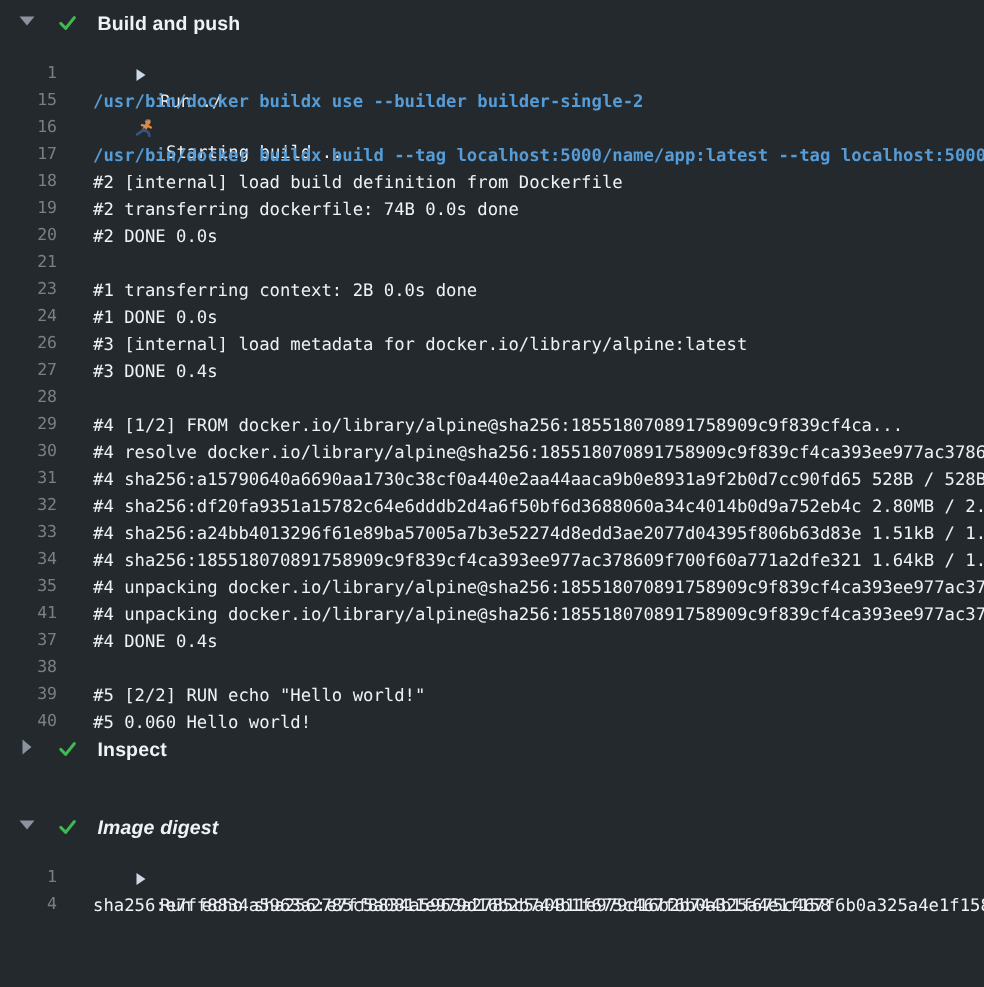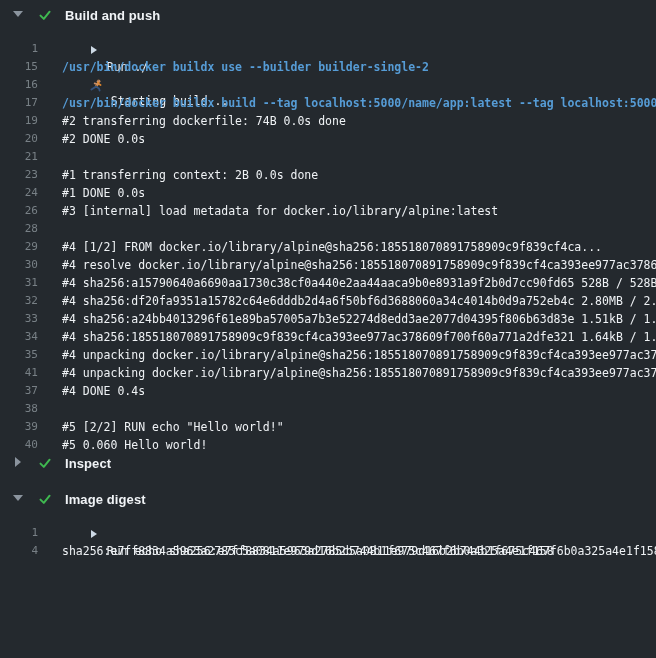--- a/index.html
+++ b/index.html
@@ -21,21 +21,21 @@
   }
   .log-viewer{width:656px;height:658px;padding-top:8px;overflow:hidden;}
 
   .section-header{
     display:flex;align-items:flex-start;
     height:20px;
     padding-left:12px;
     cursor:pointer;
   }
   .log-section + .log-section .section-header{margin-top:2px;}
-  .log-section:last-child .section-header{margin-top:16px;}
+  .log-section:last-child .section-header{margin-top:32px;font-style:italic;}
 
   .chev{width:11px;height:11px;flex:none;display:inline-flex;align-items:center;justify-content:center;}
   .chev.down::before{
     content:"";display:block;width:0;height:0;
     border-left:5px solid transparent;border-right:5px solid transparent;
     border-top:6px solid var(--chev);
   }
   .chev.right::before{
     content:"";display:block;width:0;height:0;
     border-top:5px solid transparent;border-bottom:5px solid transparent;
@@ -114,20 +114,24 @@
       <path d="M6.2 7.4 L9 9.4 L9.6 11.6" stroke="#34537d" stroke-width="1.8" fill="none" stroke-linecap="round" stroke-linejoin="round"></path>
       <path d="M6.2 7.4 L3.4 9.2 L1.4 10.6" stroke="#34537d" stroke-width="1.8" fill="none" stroke-linecap="round" stroke-linejoin="round"></path>
     </svg>
   </span>Starting build...</span>
   </div>
         <div class="log-line">
     <span class="ln">17</span>
     <span class="lc command">/usr/bin/docker buildx build --tag localhost:5000/name/app:latest --tag localhost:5000/name/app:1</span>
   </div>
         <div class="log-line">
+    <span class="ln">18</span>
+    <span class="lc plain">#2 [internal] load build definition from Dockerfile</span>
+  </div>
+        <div class="log-line">
     <span class="ln">19</span>
     <span class="lc plain">#2 transferring dockerfile: 74B 0.0s done</span>
   </div>
         <div class="log-line">
     <span class="ln">20</span>
     <span class="lc plain">#2 DONE 0.0s</span>
   </div>
         <div class="log-line">
     <span class="ln">21</span>
     <span class="lc empty"></span>
@@ -136,20 +140,24 @@
     <span class="ln">23</span>
     <span class="lc plain">#1 transferring context: 2B 0.0s done</span>
   </div>
         <div class="log-line">
     <span class="ln">24</span>
     <span class="lc plain">#1 DONE 0.0s</span>
   </div>
         <div class="log-line">
     <span class="ln">26</span>
     <span class="lc plain">#3 [internal] load metadata for docker.io/library/alpine:latest</span>
+  </div>
+        <div class="log-line">
+    <span class="ln">27</span>
+    <span class="lc plain">#3 DONE 0.4s</span>
   </div>
         <div class="log-line">
     <span class="ln">28</span>
     <span class="lc empty"></span>
   </div>
         <div class="log-line">
     <span class="ln">29</span>
     <span class="lc plain">#4 [1/2] FROM docker.io/library/alpine@sha256:185518070891758909c9f839cf4ca...</span>
   </div>
         <div class="log-line">

